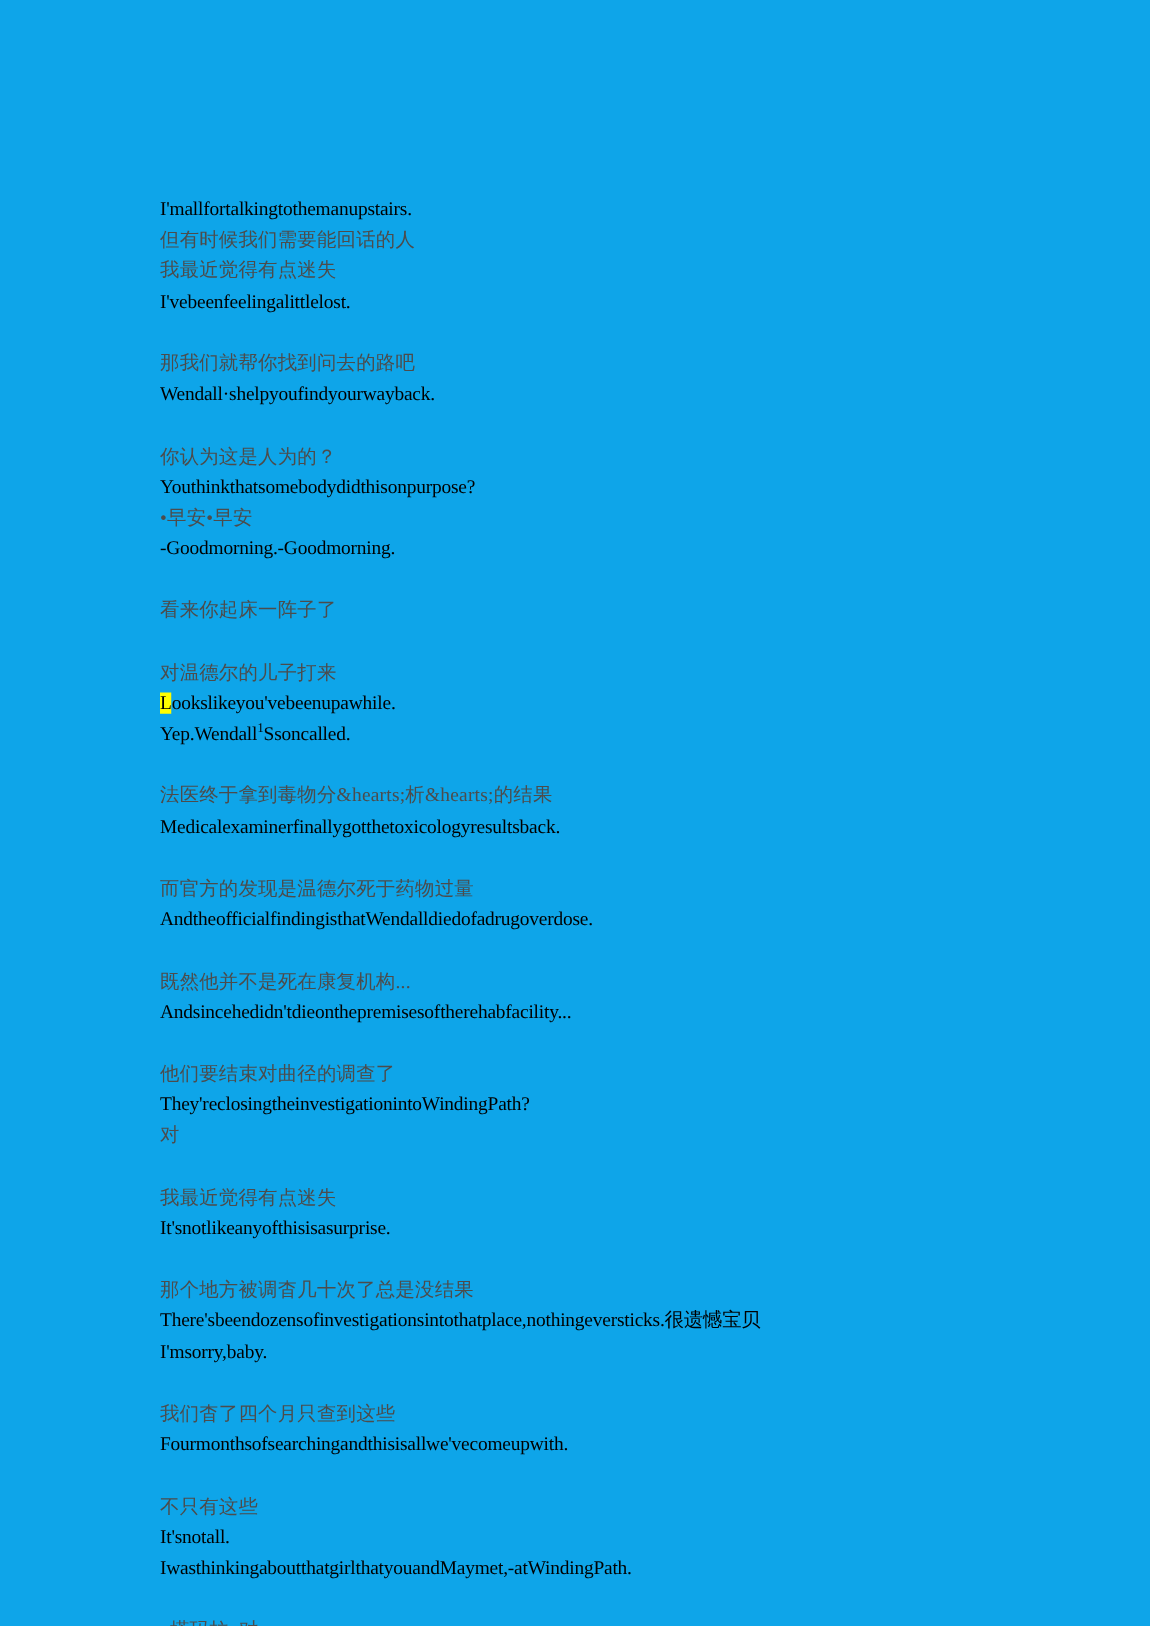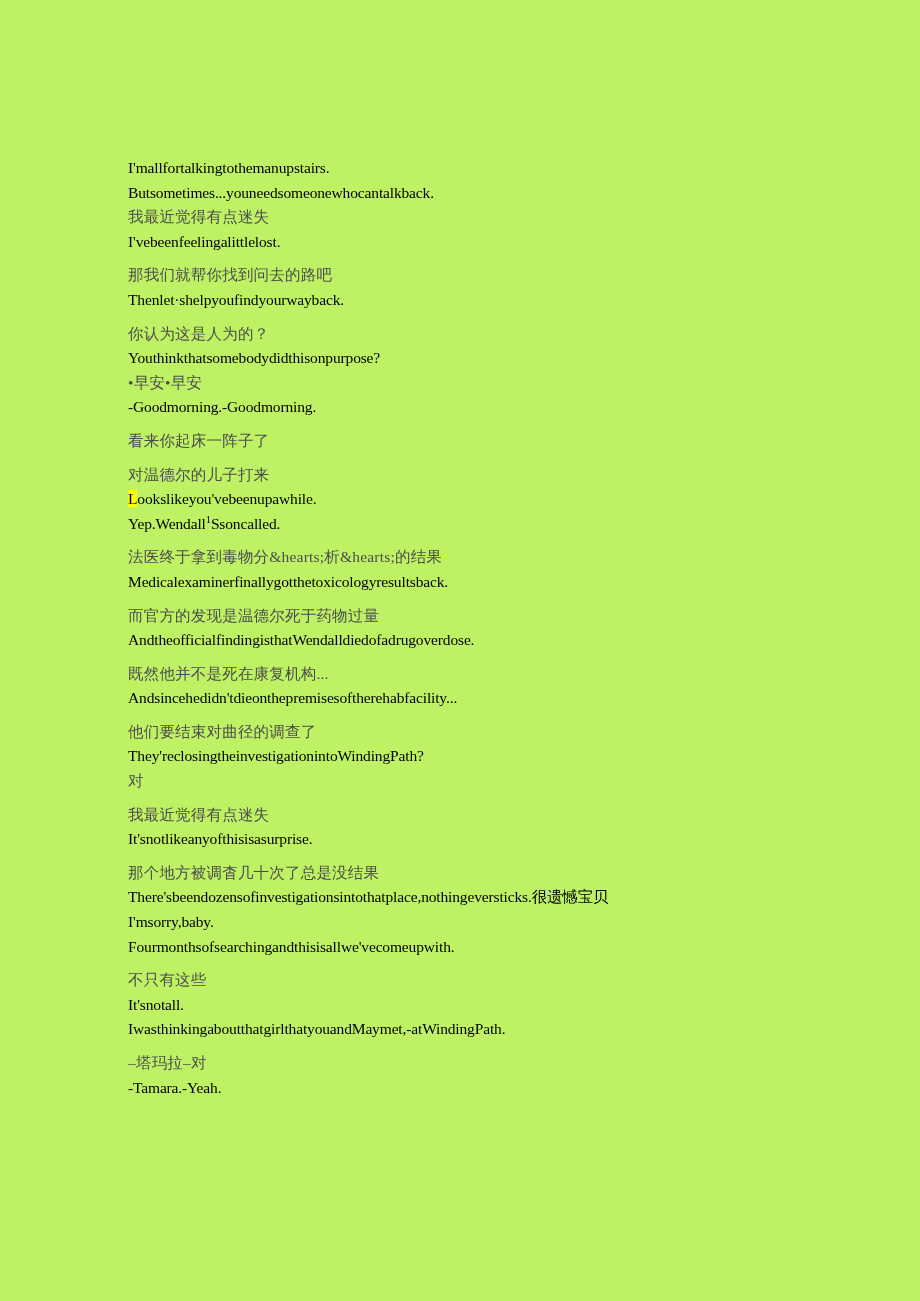--- a/index.html
+++ b/index.html
@@ -13,21 +13,21 @@
     font-family: "Liberation Serif", "DejaVu Serif", serif;
     position: relative;
     overflow: hidden;
   }
   .page {
     position: absolute;
     left: 0;
     top: 0;
     width: 920px;
     height: 1301px;
-    background: #bef264;
+    background: #0ea5e9;
   }
   .content {
     position: absolute;
     left: 128px;
     top: 156px;
     width: 700px;
   }
   .line {
     font-size: 15.5px;
     line-height: 24.6px;
@@ -38,43 +38,43 @@
   .line.zh {
     color: #4c4c4c;
     font-size: 15.5px;
     letter-spacing: 0.2px;
   }
   .line.en {
     color: #000000;
     font-weight: 500;
   }
   .line.gap-before {
-    margin-top: 9px;
+    margin-top: 25px;
   }
   .hl {
     background: #ffff00;
     color: #000000;
   }
   .sup {
     font-size: 0.68em;
     vertical-align: super;
     line-height: 0;
   }
 </style>
 </head>
 <body>
 
 <div class="page">
   <div class="content" id="transcript-body">
       <div class="line en">I'mallfortalkingtothemanupstairs.</div>
-      <div class="line en">Butsometimes...youneedsomeonewhocantalkback.</div>
+      <div class="line zh">但有时候我们需要能回话的人</div>
       <div class="line zh">我最近觉得有点迷失</div>
       <div class="line en">I'vebeenfeelingalittlelost.</div>
       <div class="line zh gap-before">那我们就帮你找到问去的路吧</div>
-      <div class="line en">Thenlet·shelpyoufindyourwayback.</div>
+      <div class="line en">Wendall·shelpyoufindyourwayback.</div>
       <div class="line zh gap-before">你认为这是人为的？</div>
       <div class="line en">Youthinkthatsomebodydidthisonpurpose?</div>
       <div class="line zh">•早安•早安</div>
       <div class="line en">-Goodmorning.-Goodmorning.</div>
       <div class="line zh gap-before">看来你起床一阵子了</div>
       <div class="line zh gap-before">对温德尔的儿子打来</div>
       <div class="line en"><span class="hl">L</span><span>ookslikeyou'vebeenupawhile.</span></div>
       <div class="line en"><span>Yep.Wendall</span><span class="sup">1</span><span>Ssoncalled.</span></div>
       <div class="line zh gap-before">法医终于拿到毒物分&amp;hearts;析&amp;hearts;的结果</div>
       <div class="line en">Medicalexaminerfinallygotthetoxicologyresultsback.</div>
@@ -83,20 +83,21 @@
       <div class="line zh gap-before">既然他并不是死在康复机构...</div>
       <div class="line en">Andsincehedidn'tdieonthepremisesoftherehabfacility...</div>
       <div class="line zh gap-before">他们要结束对曲径的调查了</div>
       <div class="line en">They'reclosingtheinvestigationintoWindingPath?</div>
       <div class="line zh">对</div>
       <div class="line zh gap-before">我最近觉得有点迷失</div>
       <div class="line en">It'snotlikeanyofthisisasurprise.</div>
       <div class="line zh gap-before">那个地方被调杳几十次了总是没结果</div>
       <div class="line en">There'sbeendozensofinvestigationsintothatplace,nothingeversticks.很遗憾宝贝</div>
       <div class="line en">I'msorry,baby.</div>
+      <div class="line zh gap-before">我们杳了四个月只查到这些</div>
       <div class="line en">Fourmonthsofsearchingandthisisallwe'vecomeupwith.</div>
       <div class="line zh gap-before">不只有这些</div>
       <div class="line en">It'snotall.</div>
       <div class="line en">IwasthinkingaboutthatgirlthatyouandMaymet,-atWindingPath.</div>
       <div class="line zh gap-before">–塔玛拉–对</div>
       <div class="line en">-Tamara.-Yeah.</div>
     </div>
 </div>
 
 </body></html>

